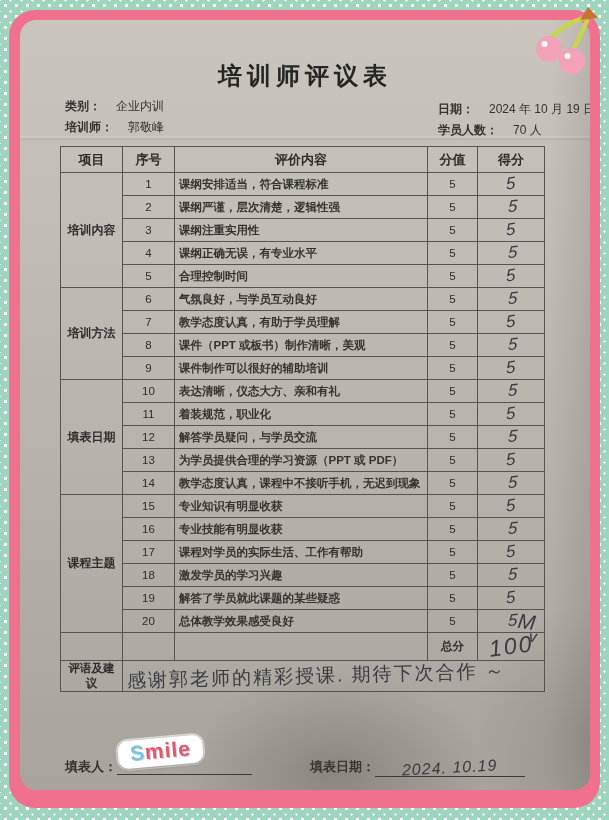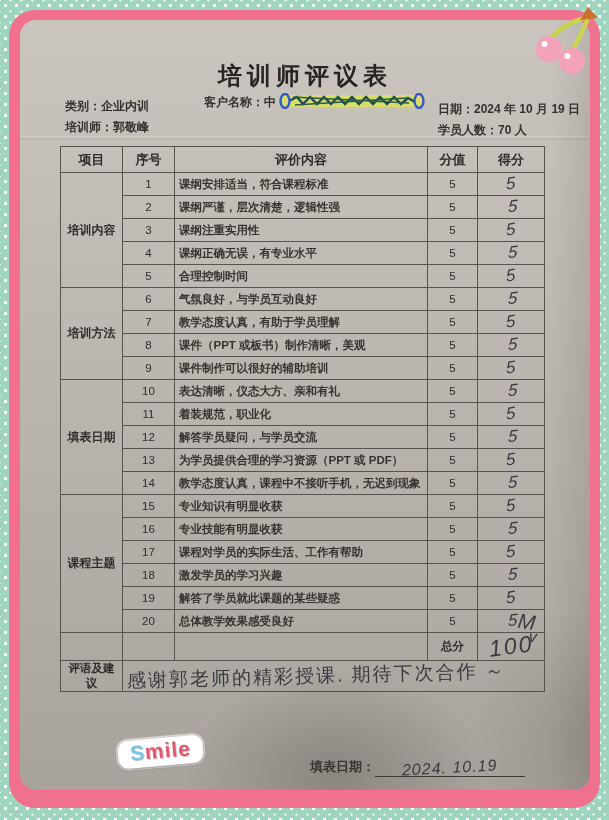--- a/index.html
+++ b/index.html
@@ -37,21 +37,21 @@
 
   .cherry { position:absolute; left:518px; top:4px; width:88px; height:76px; z-index:5; }
 
   .doc-title {
     position:absolute; left:0; top:24px; width:100%; text-align:center;
     font-size:24px; font-weight:bold; letter-spacing:5px; color:#262522;margin-top:16px;
   }
 
   .meta { position:absolute; font-size:12px; font-weight:bold; color:#33322f; white-space:nowrap; }
   .meta .lbl { font-weight:bold; }
-  .meta .val { font-weight:bold; }
+  .meta .val { font-weight:normal;margin-left:15px; }
   #meta-category  { left:45px;  top:78px; }
   #meta-trainer   { left:45px;  top:99px; }
   #meta-client    { left:184px; top:73px; }
   #meta-topic     { left:184px; top:95px; }
   #meta-date      { left:418px; top:81px; }
   #meta-students  { left:418px; top:102px; }
   .redaction { display:inline-block; vertical-align:-3px; margin-left:1px; }
 
   table.eval {
     position:absolute; left:40px; top:126px; width:484px;
@@ -109,29 +109,20 @@
   <div class="paper">
     <div class="crease-h"></div>
 
     <div class="doc-title">培训师评议表</div>
 
     <div class="meta" id="meta-category">
       <span class="lbl">类别：</span><span class="val">企业内训</span>
     </div>
     <div class="meta" id="meta-trainer">
       <span class="lbl">培训师：</span><span class="val">郭敬峰</span>
-    </div>
-    <div class="meta" id="meta-client">
-      <span class="lbl">客户名称：</span><span class="val">中</span><svg class="redaction" width="150" height="16" viewBox="0 0 150 16">
-        <rect x="2" y="2" width="146" height="12" rx="6" fill="#d9dd70"></rect>
-        <path d="M12 8 L20 4 L26 11 L33 4 L40 11 L47 4 L54 11 L61 4 L68 11 L75 4 L82 11 L89 4 L96 11 L103 4 L110 11 L117 4 L124 11 L131 5 L138 9" stroke="#1f4f46" stroke-width="2.4" fill="none"></path>
-        <path d="M16 4 L132 10 M18 12 L130 5" stroke="#2a5a50" stroke-width="1.6" fill="none"></path>
-        <ellipse cx="8" cy="8" rx="4.5" ry="7" fill="none" stroke="#3358c8" stroke-width="2.4"></ellipse>
-        <ellipse cx="142" cy="8" rx="4.5" ry="7" fill="none" stroke="#3358c8" stroke-width="2.4"></ellipse>
-      </svg>
     </div>
     <div class="meta" id="meta-date">
       <span class="lbl">日期：</span><span class="val">2024 年 10 月 19 日</span>
     </div>
     <div class="meta" id="meta-students">
       <span class="lbl">学员人数：</span><span class="val">70 人</span>
     </div>
 
     <table class="eval">
       <colgroup>
@@ -289,20 +280,23 @@
           <td colspan="4" class="comment-cell"><span class="handwriting">感谢郭老师的精彩授课. 期待下次合作 ～</span></td>
         </tr>
       </tbody>
     </table>
 
     <div class="annotation-mv">
       <span class="m">M</span>
       <span class="v">v</span>
     </div>
 
+    <div class="footer-line" id="filler-line">
+      <span>填表人：</span><span class="write-line" id="filler-underline"></span>
+    </div>
     <div class="sticker">
       <span class="s-first">S</span><span class="s-rest">mile</span>
     </div>
     <div class="footer-line" id="filldate-line">
       <span>填表日期：</span><span class="write-line" id="filldate-underline"><span class="hand hand-date">2024. 10.19</span></span>
     </div>
 
     <div class="shadow-bottom"></div>
     <div class="shadow-corner"></div>
     <div class="shade-right"></div>

